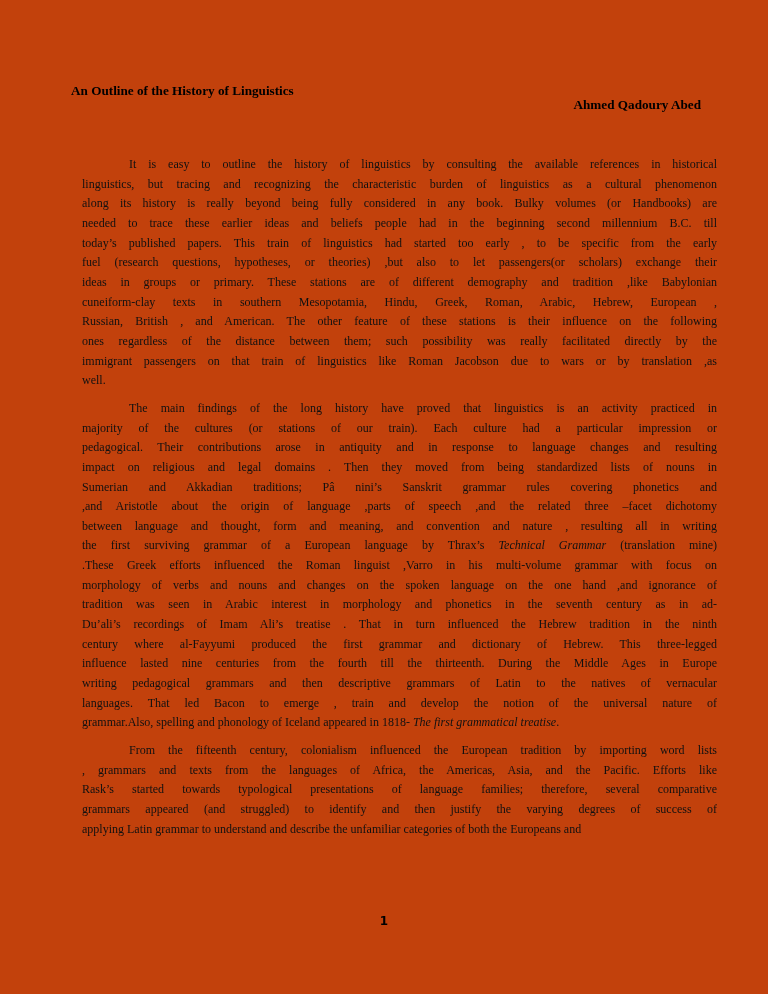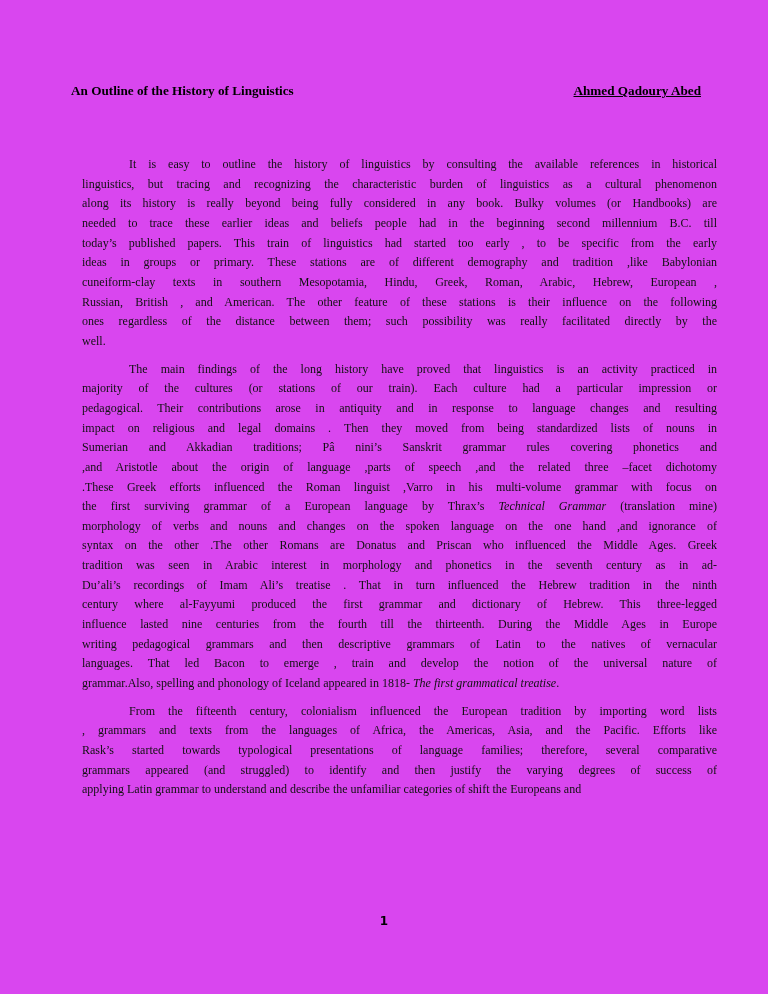--- a/index.html
+++ b/index.html
@@ -1,25 +1,25 @@
 <!DOCTYPE html>
 <html><head>
   <meta charset="utf-8">
   <style>
     html, body { margin: 0; padding: 0; background: #ffffff; }
     body { width: 768px; height: 994px; overflow: hidden; position: relative; }
     .page {
-      position: absolute; left: 0; top: 0; width: 768px; height: 994px; background: #d946ef;
+      position: absolute; left: 0; top: 0; width: 768px; height: 994px; background: #c2410c;
     }
     .header {
       position: absolute; left: 71px; top: 83px; width: 630px; height: 18px;
       font-family: "Liberation Serif", serif; font-weight: bold; font-size: 13.2px; color: #000;
     }
     .header .title { position: absolute; left: 0; top: 0; }
-    .header .author { position: absolute; right: 0; top: 0; text-decoration: underline; }
+    .header .author { position: absolute; right: 0; top: 14px; }
     .body-text {
       position: absolute; left: 82px; top: 113px; width: 635px;
       font-family: "Liberation Serif", serif; font-size: 12px; line-height: 19.65px; color: #111; margin-top: 42px;
     }
     .line { display: block; text-align: justify; text-align-last: justify; }
     .line.last { text-align-last: left; font-family: Liberation Serif, serif; }
     .line.first { text-indent: 47px; }
     em { font-style: italic; }
     .page-number {
       position: absolute; left: 376px; top: 914px; width: 16px; text-align: center;
@@ -35,48 +35,50 @@
     <span class="author">Ahmed Qadoury Abed</span>
   </div>
 
   <div class="body-text" id="body-text">
       <div style="margin-bottom: 8px;">
         <span class="line first">It is easy to outline the history of linguistics by consulting the available references in historical</span>
         <span class="line">linguistics, but tracing and recognizing the characteristic burden of linguistics as a cultural phenomenon</span>
         <span class="line">along its history is really beyond being fully considered in any book. Bulky volumes (or Handbooks) are</span>
         <span class="line">needed to trace these earlier ideas and beliefs people had in the beginning second millennium B.C. till</span>
         <span class="line">today’s published papers. This train of linguistics had started too early , to be specific from the early</span>
+        <span class="line">fuel (research questions, hypotheses, or theories) ,but also to let passengers(or scholars) exchange their</span>
         <span class="line">ideas in groups or primary. These stations are of different demography and tradition ,like Babylonian</span>
         <span class="line">cuneiform-clay texts in southern Mesopotamia, Hindu, Greek, Roman, Arabic, Hebrew, European ,</span>
         <span class="line">Russian, British , and American. The other feature of these stations is their influence on the following</span>
         <span class="line">ones regardless of the distance between them; such possibility was really facilitated directly by the</span>
+        <span class="line">immigrant passengers on that train of linguistics like Roman Jacobson due to wars or by translation ,as</span>
         <span class="line last">well.</span>
       </div>
       <div style="margin-bottom: 8px;">
         <span class="line first">The main findings of the long history have proved that linguistics is an activity practiced in</span>
         <span class="line">majority of the cultures (or stations of our train). Each culture had a particular impression or</span>
         <span class="line">pedagogical. Their contributions arose in antiquity and in response to language changes and resulting</span>
         <span class="line">impact on religious and legal domains . Then they moved from being standardized lists of nouns in</span>
         <span class="line">Sumerian and Akkadian traditions; Pâ nini’s Sanskrit grammar rules covering phonetics and</span>
         <span class="line">,and Aristotle about the origin of language ,parts of speech ,and the related three –facet dichotomy</span>
+        <span class="line">between language and thought, form and meaning, and convention and nature , resulting all in writing</span>
+        <span class="line">the first surviving grammar of a European language by Thrax’s <em>Technical Grammar</em> (translation mine)</span>
         <span class="line">.These Greek efforts influenced the Roman linguist ,Varro in his multi-volume grammar with focus on</span>
-        <span class="line">the first surviving grammar of a European language by Thrax’s <em>Technical Grammar</em> (translation mine)</span>
         <span class="line">morphology of verbs and nouns  and changes on the spoken language on the one hand ,and ignorance of</span>
-        <span class="line">syntax on the other .The other Romans are Donatus and Priscan who influenced the Middle Ages. Greek</span>
         <span class="line">tradition was seen in Arabic interest in morphology and phonetics in the seventh century as in ad-</span>
         <span class="line">Du’ali’s recordings of Imam Ali’s treatise . That in turn influenced the Hebrew tradition in the ninth</span>
         <span class="line">century where al-Fayyumi produced the first grammar and dictionary of Hebrew. This three-legged</span>
         <span class="line">influence lasted nine centuries from the fourth till the thirteenth. During the Middle Ages in Europe</span>
         <span class="line">writing pedagogical grammars and then descriptive grammars of Latin to the natives of vernacular</span>
         <span class="line">languages. That led Bacon to emerge , train and develop the notion of the universal nature of</span>
         <span class="line last">grammar.Also, spelling and phonology of Iceland appeared in 1818- <em>The first grammatical treatise</em>.</span>
       </div>
       <div style="margin-bottom: 8px;">
         <span class="line first">From the fifteenth century, colonialism influenced the European tradition by importing word lists</span>
         <span class="line">, grammars and texts from  the languages of Africa, the Americas, Asia, and the Pacific. Efforts like</span>
         <span class="line">Rask’s started towards typological presentations of language families; therefore, several comparative</span>
         <span class="line">grammars appeared (and struggled) to identify and then justify the varying degrees of success of</span>
-        <span class="line last">applying Latin grammar to understand and describe the unfamiliar categories of shift the Europeans and</span>
+        <span class="line last">applying Latin grammar to understand and describe the unfamiliar categories of both the Europeans and</span>
       </div>
     </div>
 
   <div class="page-number">1</div>
 </div>
 
 </body></html>

